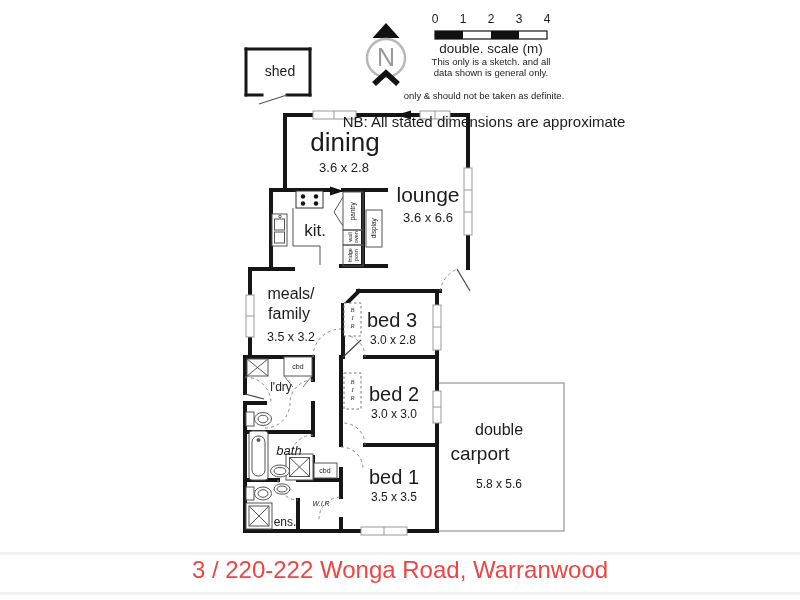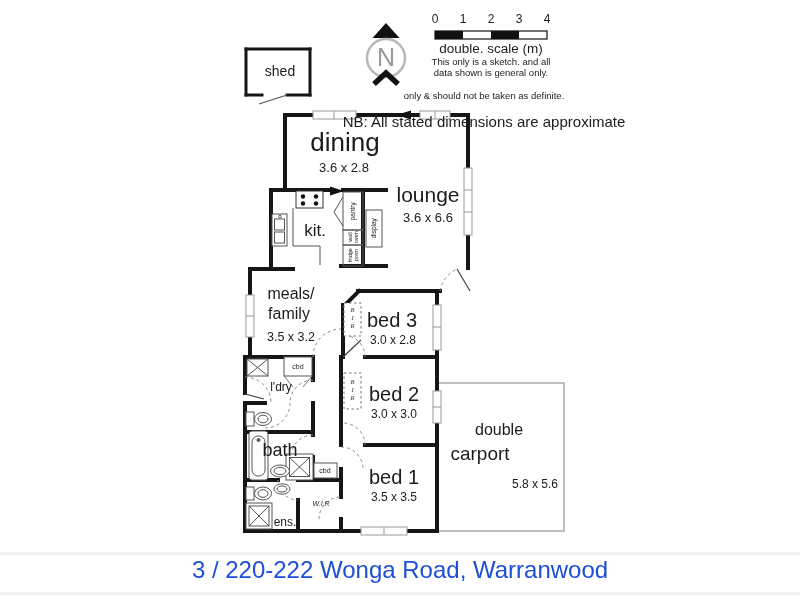--- a/index.html
+++ b/index.html
@@ -221,30 +221,30 @@
   <div class="lbl" style="left:392px;top:320px;font-size:20px;">bed 3</div>
   <div class="lbl" style="left:393px;top:340px;font-size:12px;">3.0 x 2.8</div>
 
   <div class="lbl" style="left:394px;top:394px;font-size:20px;">bed 2</div>
   <div class="lbl" style="left:394px;top:414px;font-size:12px;">3.0 x 3.0</div>
 
   <div class="lbl" style="left:394px;top:477px;font-size:20px;text-align:center;">bed 1</div>
   <div class="lbl" style="left:394px;top:497px;font-size:12px;">3.5 x 3.5</div>
 
   <div class="lbl" style="left:281px;top:387px;font-size:12px;">l'dry</div>
-  <div class="lbl" style="left:280px;top:450px;font-size:18px;">bath</div>
+  <div class="lbl" style="left:289px;top:450px;font-size:13px;font-style:italic;">bath</div>
   <div class="lbl" style="left:285px;top:522px;font-size:12px;">ens.</div>
   <div class="lbl" style="left:321px;top:503px;font-size:7px;font-style:italic;">W.I.R</div>
 
   <div class="lbl" style="left:298px;top:366px;font-size:7px;">cbd</div>
   <div class="lbl" style="left:325px;top:470px;font-size:7px;">cbd</div>
 
   <div class="lbl" style="left:499px;top:430px;font-size:16px;">double</div>
   <div class="lbl" style="left:480px;top:453px;font-size:19px;">carport</div>
-  <div class="lbl" style="left:499px;top:484px;font-size:12px;margin-left:36px;">5.8 x 5.6</div>
+  <div class="lbl" style="left:499px;top:484px;font-size:12px;">5.8 x 5.6</div>
 
   <div class="vbox" style="left:343px;top:192px;width:20px;height:38px;">
     <span class="vtext">pantry</span>
   </div>
   <div class="vbox" style="left:343px;top:230px;width:20px;height:15px;">
     <span class="vtext2"><span>wall</span><br><span>oven</span></span>
   </div>
   <div class="vbox" style="left:343px;top:245px;width:20px;height:21px;">
     <span class="vtext2"><span>fridge</span><br><span>posn</span></span>
   </div>
@@ -270,15 +270,15 @@
   <div class="lbl" style="left:491px;top:19px;font-size:12px;">2</div>
   <div class="lbl" style="left:519px;top:19px;font-size:12px;">3</div>
   <div class="lbl" style="left:547px;top:19px;font-size:12px;">4</div>
 
   <div class="lbl" style="left:491px;top:49px;font-size:13.5px;">double. scale (m)</div>
   <div class="lbl" style="left:491px;top:62px;font-size:9.5px;">This only is a sketch. and all</div>
   <div class="lbl" style="left:491px;top:73px;font-size:9.5px;">data shown is general only.</div>
   <div class="lbl" style="left:484px;top:85px;font-size:15px;margin-top:36px;">NB: All stated dimensions are approximate</div>
   <div class="lbl" style="left:484px;top:96px;font-size:9.5px;">only &amp; should not be taken as definite.</div>
 
-  <div class="lbl" style="left:400px;top:570px;font-size:24px;color:#1d4ed8;">3 /  220-222 Wonga Road, Warranwood</div>
+  <div class="lbl" style="left:400px;top:570px;font-size:24px;color:#ef4444;">3 /  220-222 Wonga Road, Warranwood</div>
 
 </div>
 
 </body></html>

